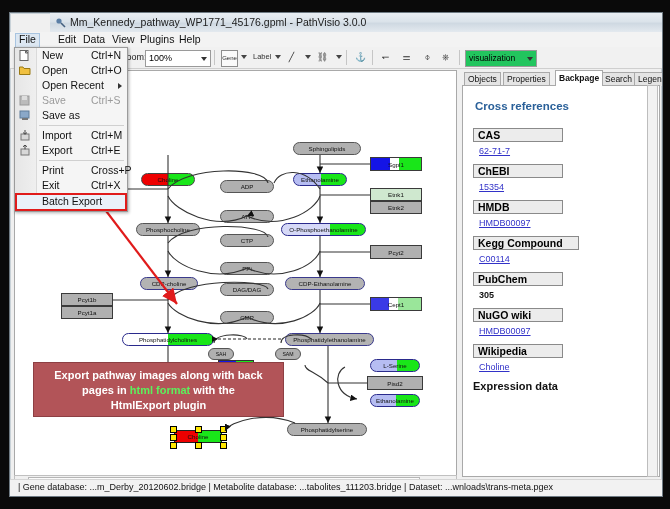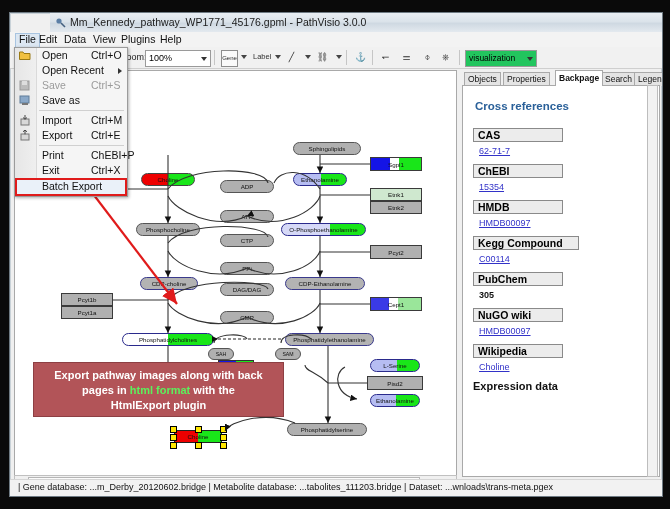--- a/index.html
+++ b/index.html
@@ -37,21 +37,21 @@
     position:absolute;left:20px;top:3px;
     font-size:10.5px;color:#1b1b1b;white-space:nowrap;
   }
   
   #menubar{
     position:absolute;left:0;top:19px;width:100%;height:15px;
     background:#f3f3f3;border-bottom:1px solid #dcdcdc;
   }
   .menu-item{
     position:absolute;top:1px;height:13px;line-height:13px;
-    padding:0 0;font-size:10.5px;color:#111;cursor:default;
+    padding:0 19px;font-size:10.5px;color:#111;cursor:default;
   }
   .menu-item.active{background:#dce7f2;border:1px solid #a8c4e0;
     line-height:11px;padding:0 3px;}
   
   #toolbar{
     position:absolute;left:0;top:34px;width:100%;height:21px;
     background:#f1f1f1;border-bottom:1px solid #cfcfcf;
   }
   .tb-sep{position:absolute;top:3px;width:1px;height:15px;background:#c6c6c6;}
   .zoom-label{position:absolute;left:111px;top:5px;font-size:9px;color:#222;}
@@ -360,20 +360,28 @@
 
     <div id="canvas-sb">
       <span class="aleft" style="left:3px;">◀</span>
       <span class="aright" style="right:3px;">▶</span>
       <div class="thumb"></div>
     </div>
 
     <div id="filemenu">
       <div class="gutter"></div>
 
+      <div class="fm-row">
+        <svg class="ico" viewBox="0 0 12 11">
+            <rect x="1" y="0.5" width="8" height="10" fill="#fff" stroke="#666"></rect>
+            <path d="M6.5,0.5 L9,3 L6.5,3 Z" fill="#ccc" stroke="#666"></path>
+          </svg>
+        <span class="lbl">New</span>
+        <span class="acc">Ctrl+N</span>
+      </div>
 
       <div class="fm-row">
         <svg class="ico" viewBox="0 0 12 11">
             <path d="M0.5,2 L4,2 L5,3.5 L11,3.5 L11,9.5 L0.5,9.5 Z" fill="#f0c040" stroke="#9a7a14"></path>
           </svg>
         <span class="lbl">Open</span>
         <span class="acc">Ctrl+O</span>
       </div>
 
       <div class="fm-row">
@@ -416,21 +424,21 @@
             <path d="M6,4.3 L6,0.3 M4,1.8 L6,0 L8,1.8" stroke="#444" fill="none"></path>
           </svg>
         <span class="lbl">Export</span>
         <span class="acc">Ctrl+E</span>
       </div>
 
       <div class="fm-sep"></div>
 
       <div class="fm-row">
         <span class="lbl">Print</span>
-        <span class="acc">ChEBI+P</span>
+        <span class="acc">Cross+P</span>
       </div>
 
       <div class="fm-row">
         <span class="lbl">Exit</span>
         <span class="acc">Ctrl+X</span>
       </div>
 
       <div class="fm-row highlight">
         <span class="lbl">Batch Export</span>
       </div>

